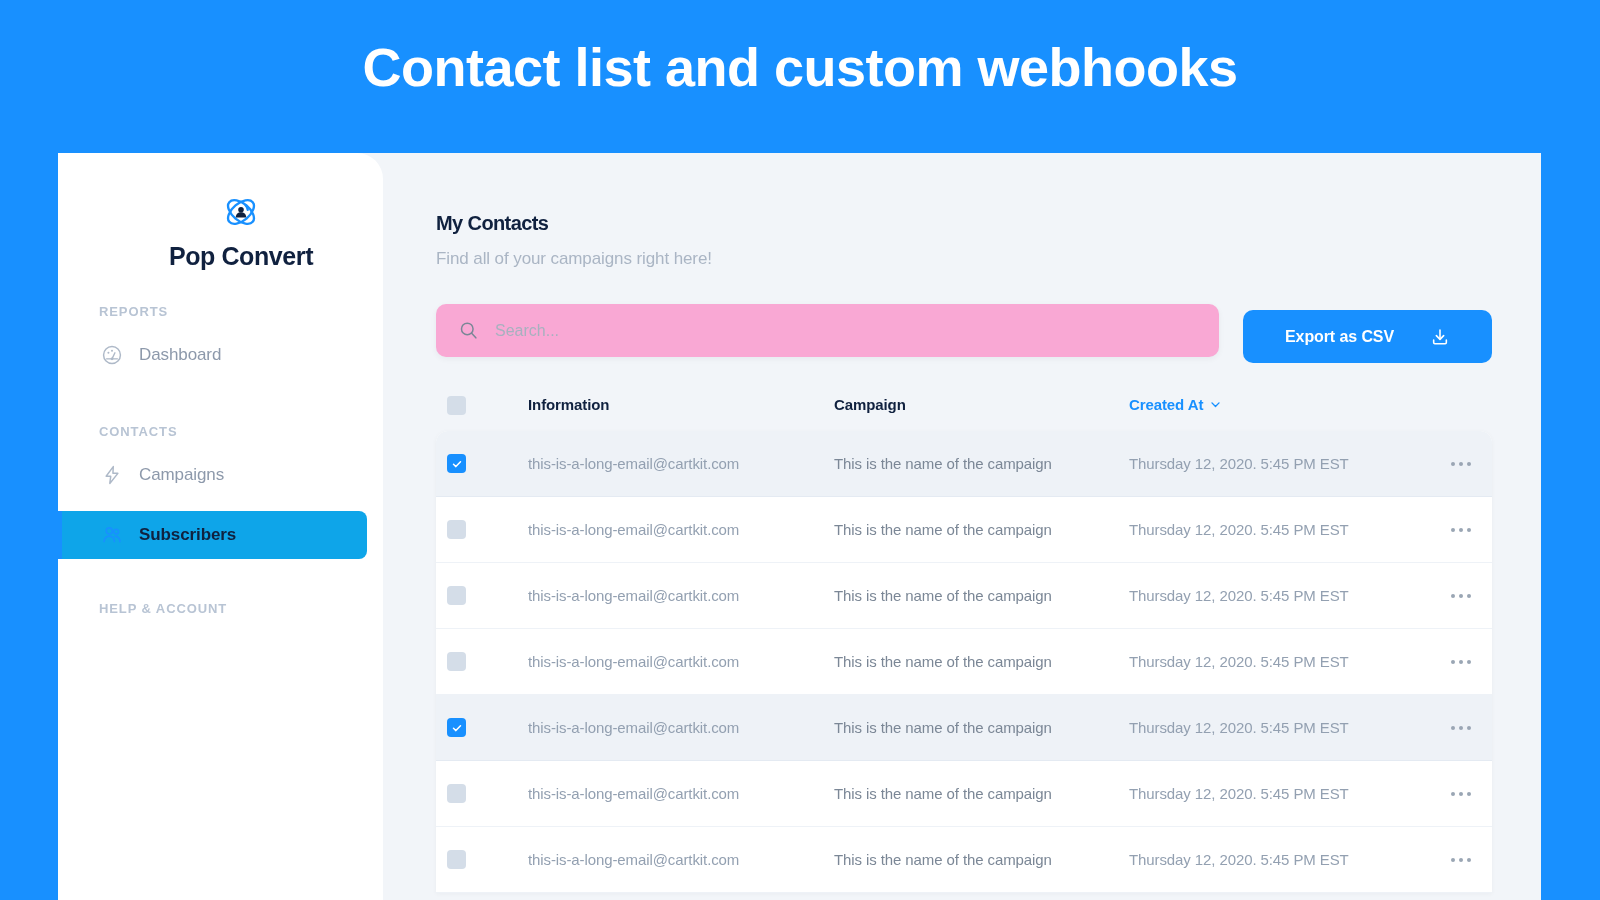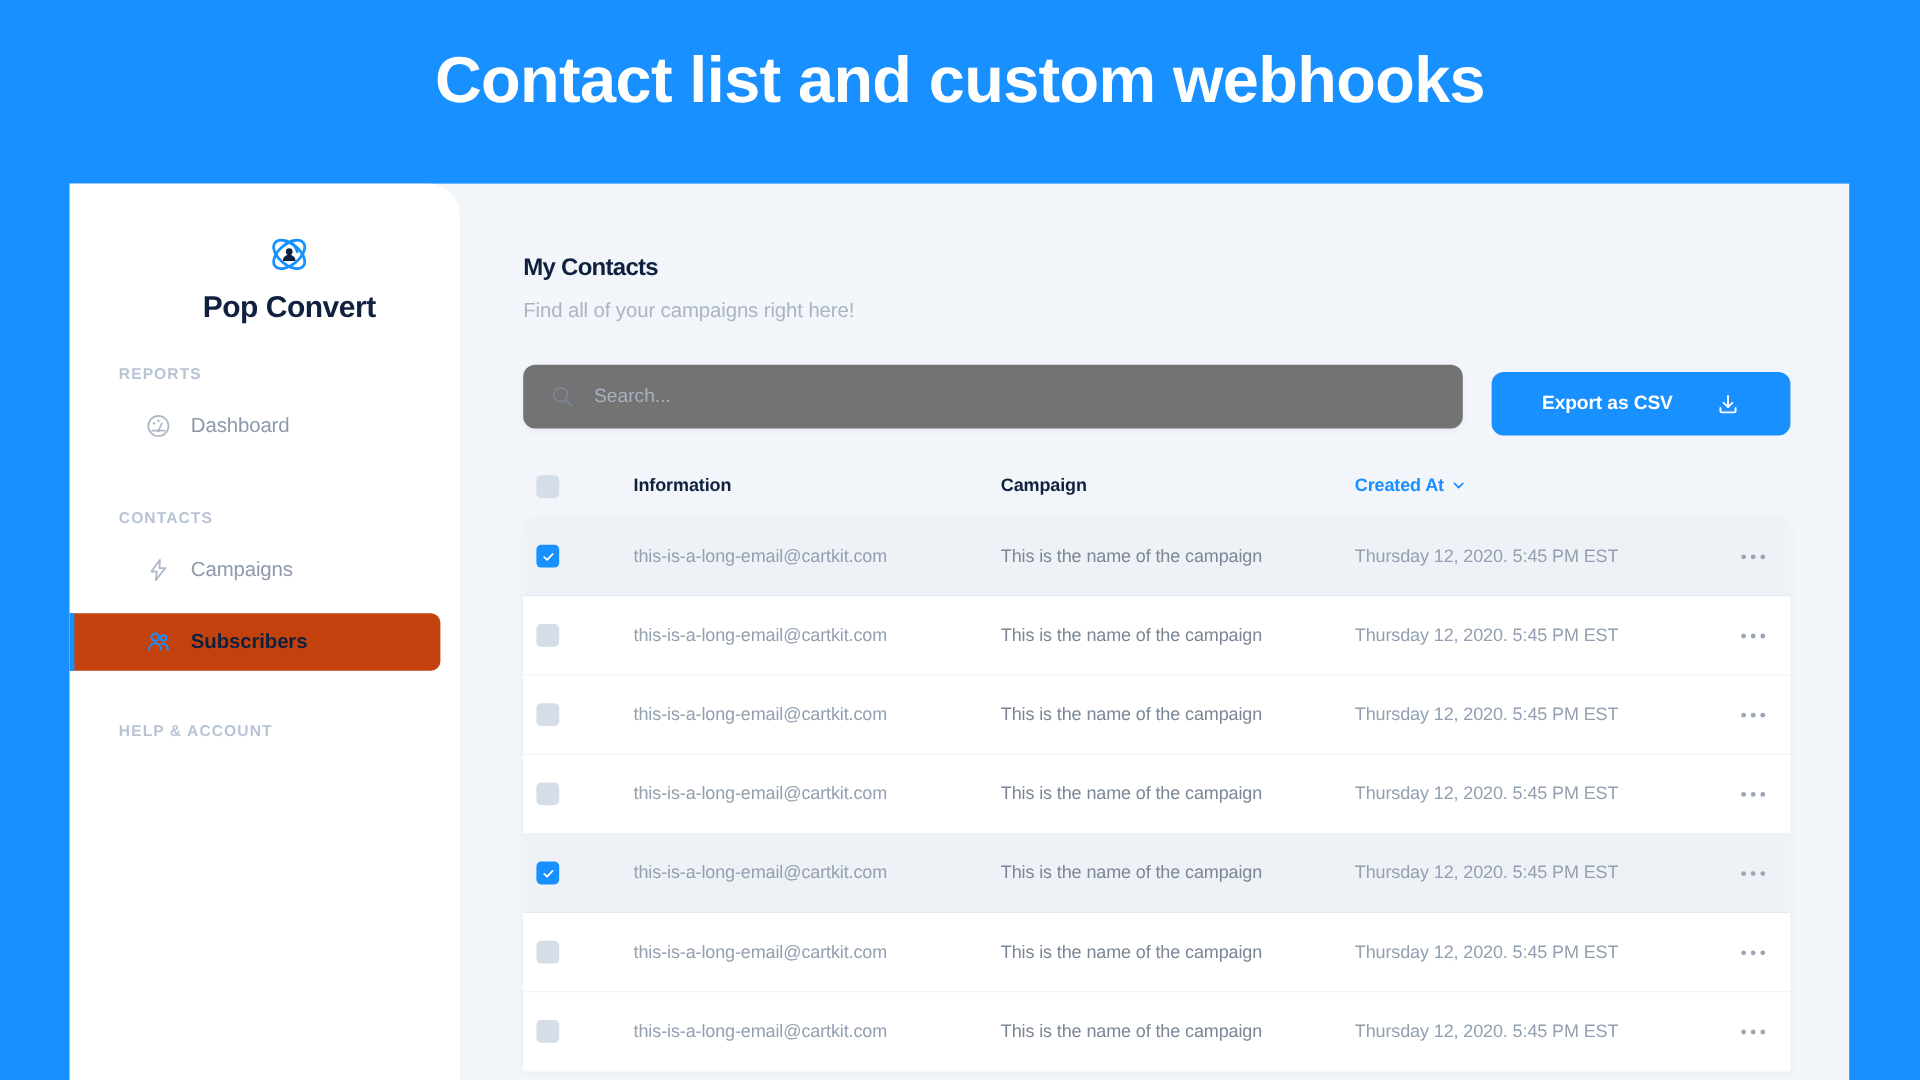--- a/index.html
+++ b/index.html
@@ -82,36 +82,36 @@
   }
   .sec-reports  { margin-top: 66px; }
   .sec-contacts { margin-top: 45px; }
   .sec-help     { margin-top: 42px; }
 
   .nav-item {
     display: flex;
     align-items: center;
     gap: 16px;
     height: 48px;
-    padding-left: 63px;
+    padding-left: 43px;
     padding-right: 24px;
     margin-top: 12px;
     position: relative;
     cursor: pointer;
   }
   .nav-item .nav-icon { width: 22px; height: 22px; flex: 0 0 22px; display:block; color:#aeb9c8; }
   .nav-item .nav-label {
     font-size: 17px;
     color: #8d99ab;
     letter-spacing: -0.1px;
   }
   .nav-item .nav-chevron { margin-left: auto; width: 16px; height: 16px; color: #aeb9c8; display:block; }
 
   .nav-item.active {
-    background: #c2410c;
+    background: #0ea5e9;
     border-radius: 0 8px 8px 0;
     margin-right: 16px;
   }
   .nav-item.active::before {
     content: "";
     position: absolute;
     left: 0; top: 0; bottom: 0;
     width: 4px;
     background: #1890ff;
   }
@@ -140,21 +140,21 @@
 
   .toolbar {
     margin-top: 29px;
     display: flex;
     align-items: center;
     gap: 24px;
   }
   .search-box {
     flex: 1 1 auto;
     height: 53px;
-    background: #737373;
+    background: #f9a8d4;
     border-radius: 10px;
     display: flex;
     align-items: center;
     gap: 16px;
     padding: 0 22px;
     box-shadow: 0 2px 6px rgba(16,33,63,0.05);
     min-width: 0;
   }
   .search-icon { width: 21px; height: 21px; flex:0 0 21px; color:#7a8796; display:block; }
   .search-input {

